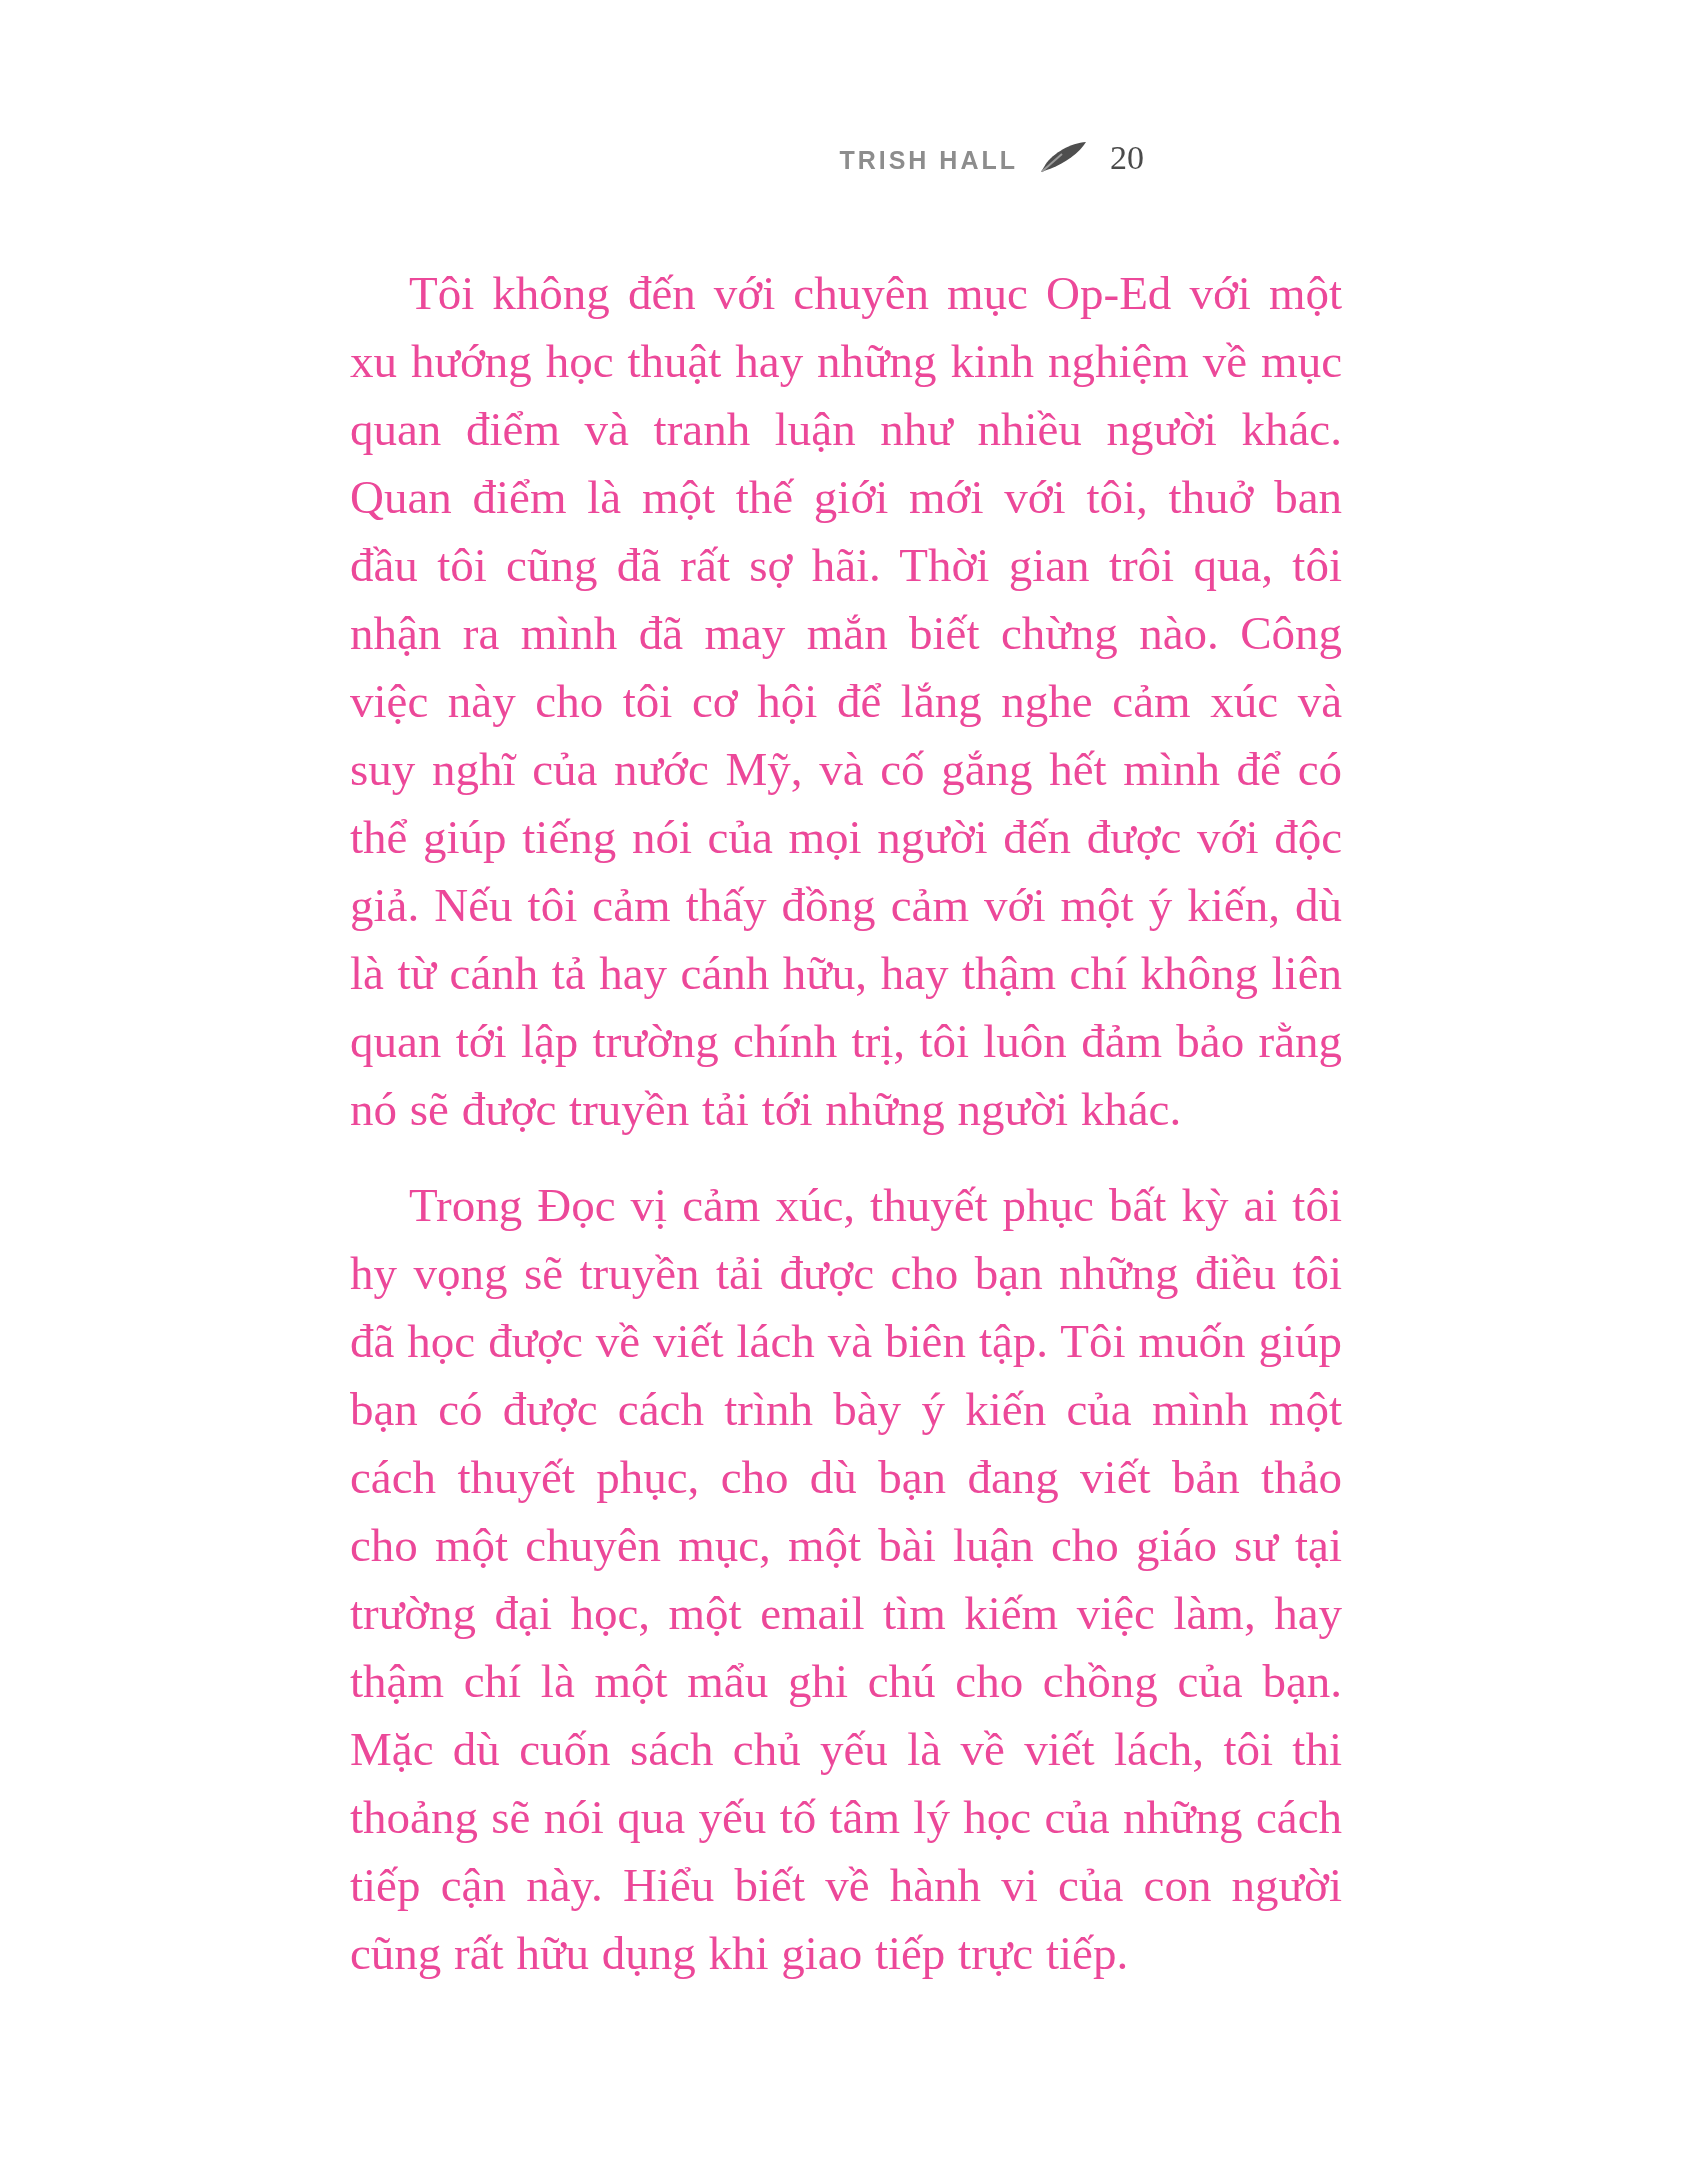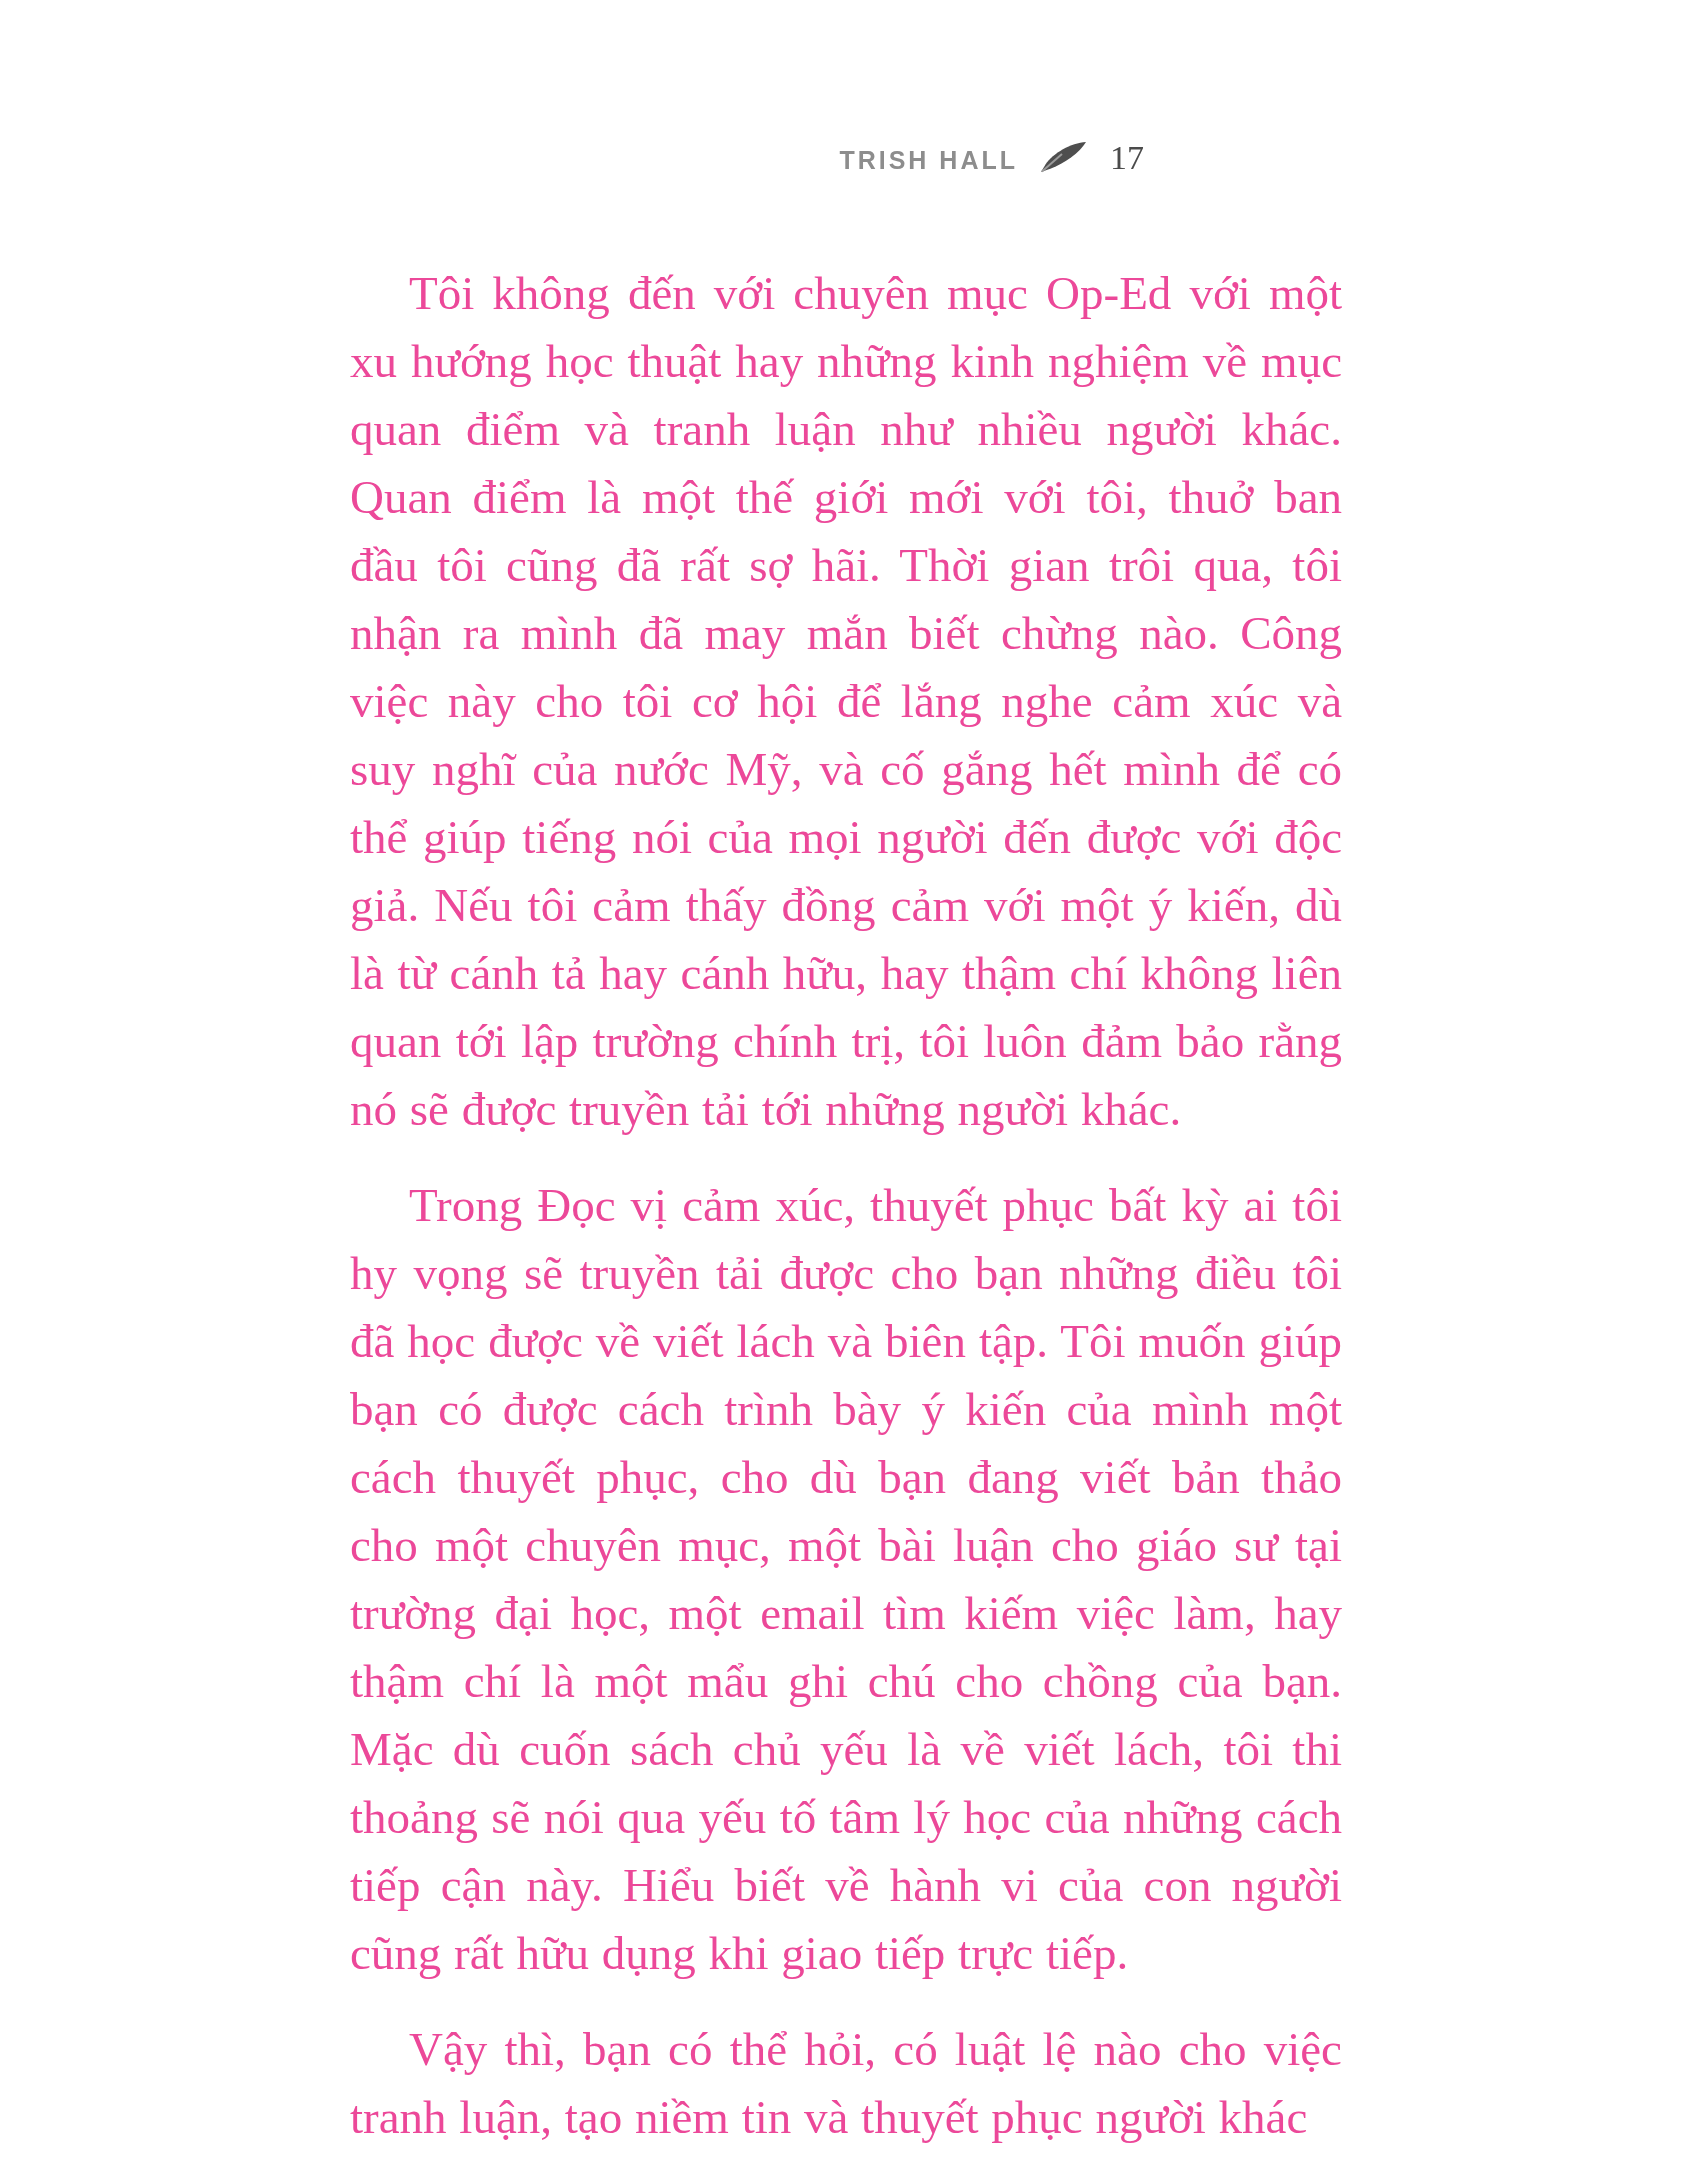--- a/index.html
+++ b/index.html
@@ -80,27 +80,26 @@
 <div class="page">
 
   <header class="running-header">
     <span class="author-name">TRISH HALL</span>
     <span class="quill">
       <svg width="48" height="34" viewBox="0 0 48 34" aria-hidden="true">
         <path d="M46 1 C31 2 13 12 5.5 23.5 L1 31 L11 27.5 C25 22 39.5 12 46 1 Z" fill="#4e4e4e"></path>
         <path d="M2 30.5 L22 13" stroke="#9a9a9a" stroke-width="2" fill="none"></path>
       </svg>
     </span>
-    <span class="page-number">17</span>
+    <span class="page-number">20</span>
   </header>
 
   <main class="body-text">
 
     <p><span>Tôi không đến với chuyên mục Op-Ed với một xu hướng học thuật hay những kinh nghiệm về mục quan điểm và tranh luận như nhiều người khác. Quan điểm là một thế giới mới với tôi, thuở ban đầu tôi cũng đã rất sợ hãi. Thời gian trôi qua, tôi nhận ra mình đã may mắn biết chừng nào. Công việc này cho tôi cơ hội để lắng nghe cảm xúc và suy nghĩ của nước Mỹ, và cố gắng hết mình để có thể giúp tiếng nói của mọi người đến được với độc giả. Nếu tôi cảm thấy đồng cảm với một ý kiến, dù là từ cánh tả hay cánh hữu, hay thậm chí không liên quan tới lập trường chính trị, tôi luôn đảm bảo rằng nó sẽ được truyền tải tới những người khác.</span></p>
 
     <p><span>Trong </span><span class="italic">Đọc vị cảm xúc, thuyết phục bất kỳ ai</span><span> tôi hy vọng sẽ truyền tải được cho bạn những điều tôi đã học được về viết lách và biên tập. Tôi muốn giúp bạn có được cách trình bày ý kiến của mình </span><span class="italic">một cách thuyết phục</span><span>, cho dù bạn đang viết bản thảo cho một chuyên mục, một bài luận cho giáo sư tại trường đại học, một email tìm kiếm việc làm, hay thậm chí là một mẩu ghi chú cho chồng của bạn. Mặc dù cuốn sách chủ yếu là về viết lách, tôi thi thoảng sẽ nói qua yếu tố tâm lý học của những cách tiếp cận này. Hiểu biết về hành vi của con người cũng rất hữu dụng khi giao tiếp trực tiếp.</span></p>
 
-    <p><span>Vậy thì, bạn có thể hỏi, có luật lệ nào cho việc tranh luận, tạo niềm tin và thuyết phục người khác</span></p>
 
   </main>
 
 </div>
 
 
 </body></html>

